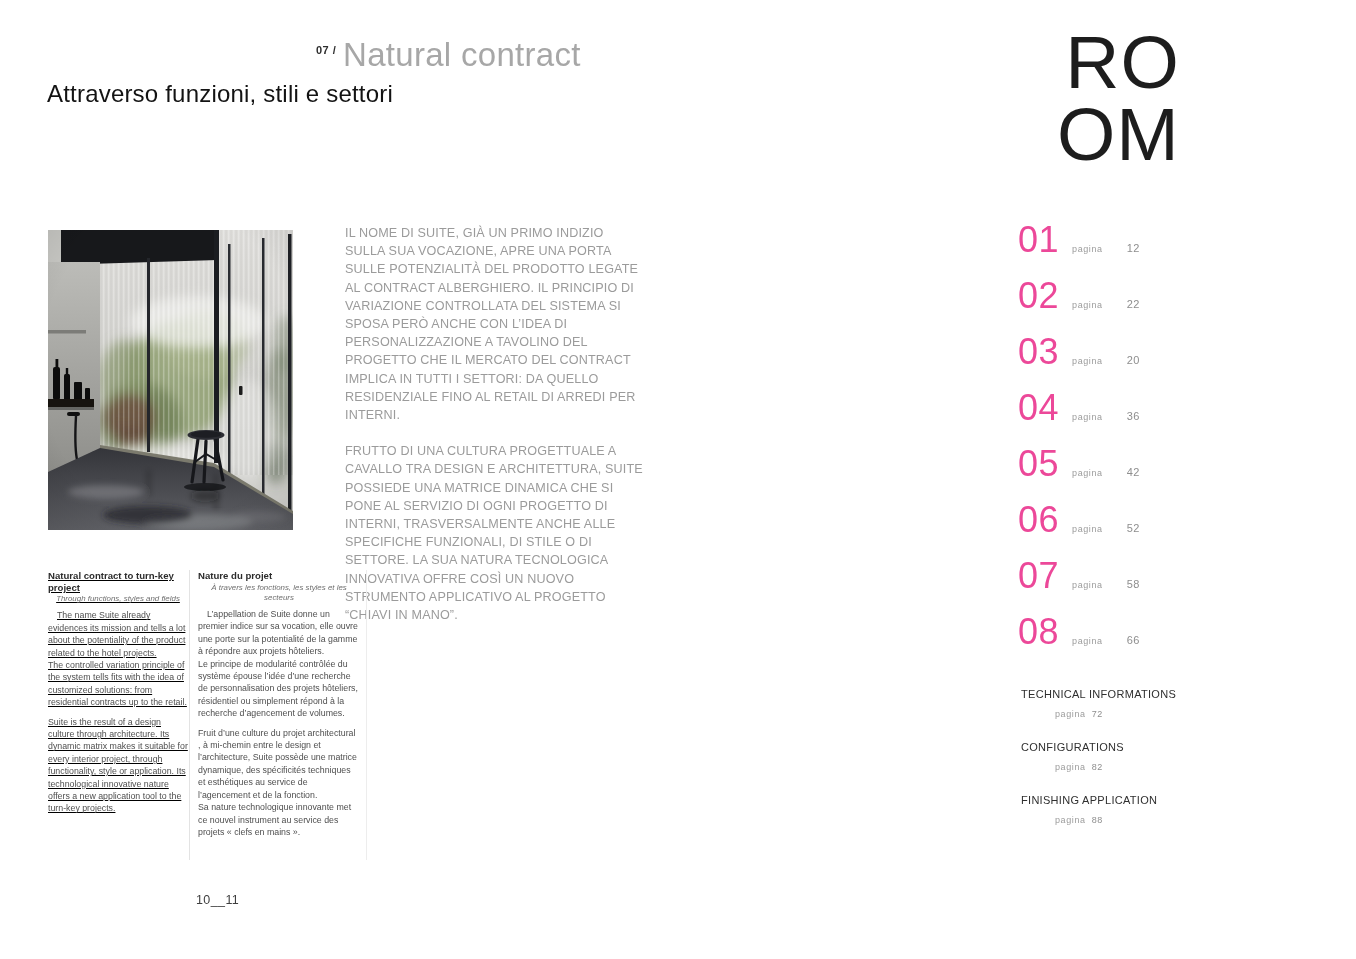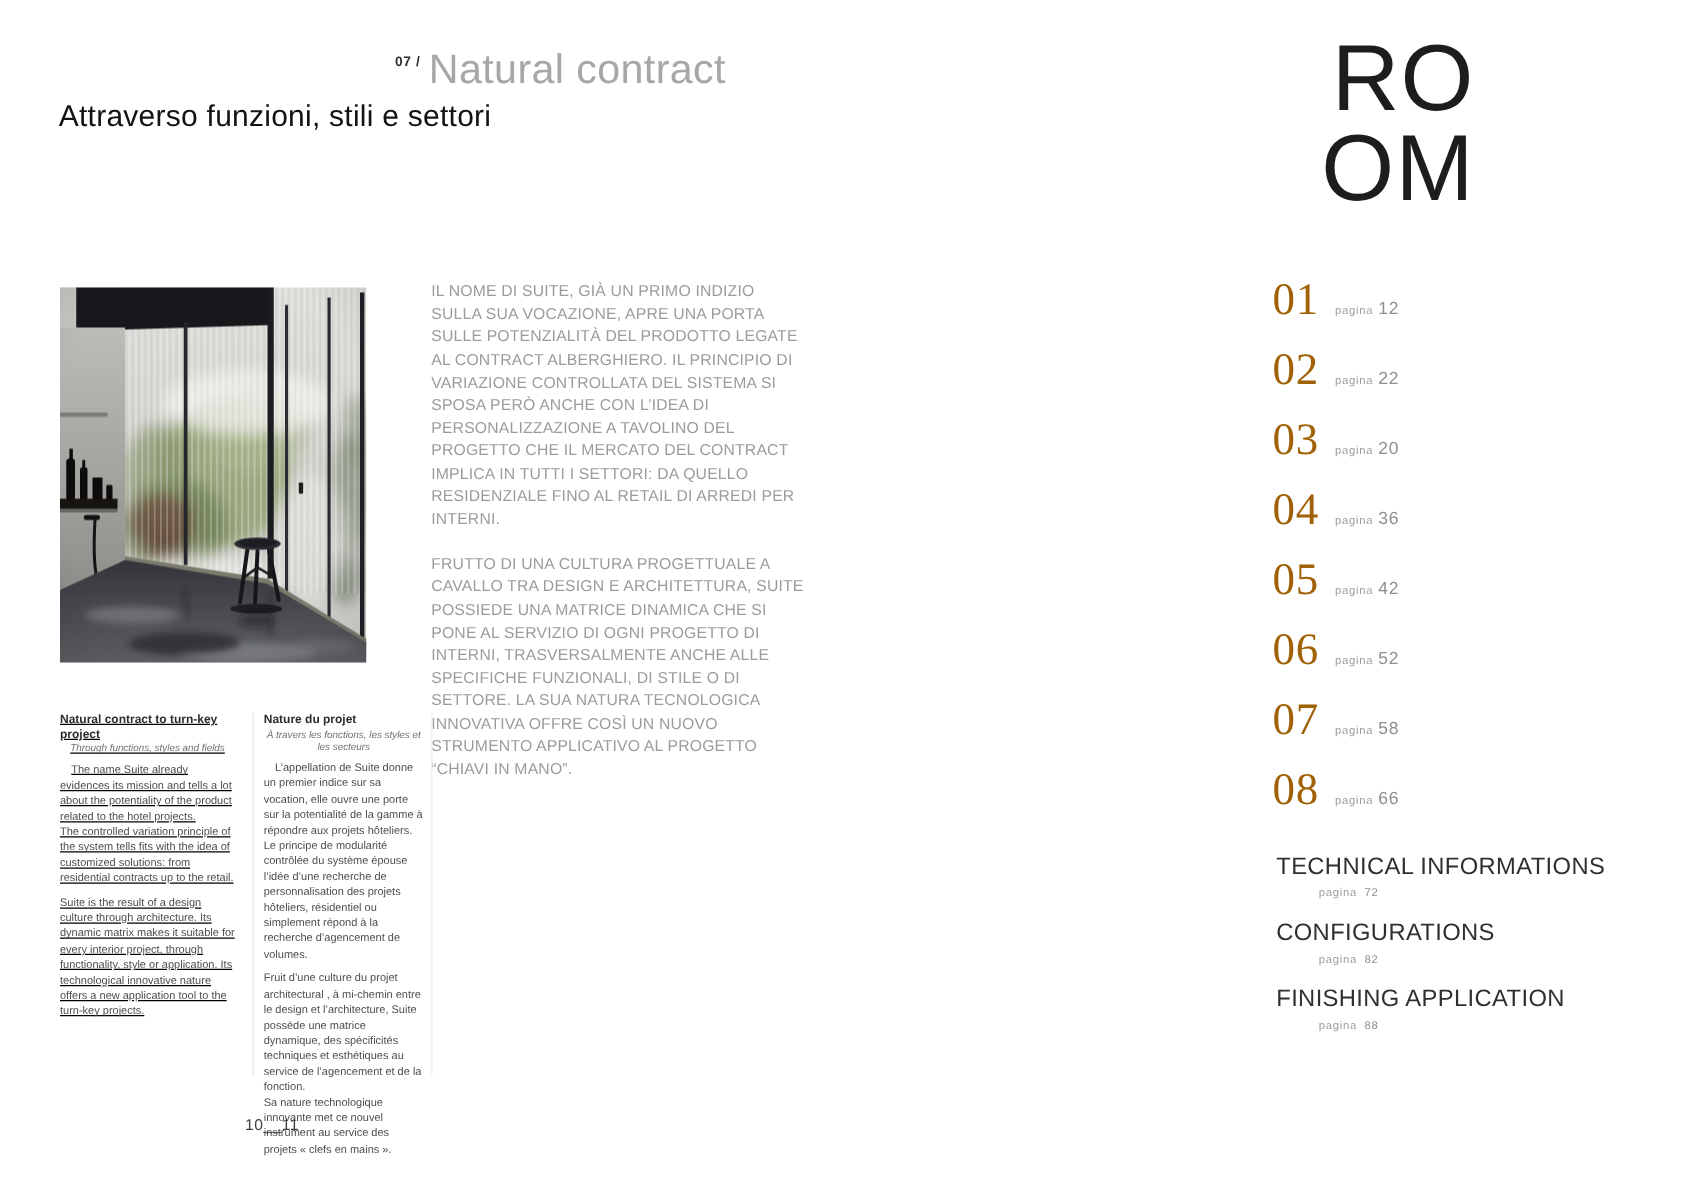--- a/index.html
+++ b/index.html
@@ -12,43 +12,43 @@
   .page-subtitle{position:absolute;left:47px;top:80px;font-size:24px;color:#131313;letter-spacing:.2px;}
 
   .photo-wrap{position:absolute;left:48px;top:230px;width:245px;height:300px;}
   .photo-wrap svg{display:block;width:100%;height:100%;}
 
   .intro-block{position:absolute;left:345px;top:224px;width:298px;}
   .intro-block p{margin:0 0 18px 0;font-size:12.6px;line-height:18.2px;color:#9b9b9b;letter-spacing:.15px;}
 
   .col{position:absolute;top:570px;}
   .col-en{left:48px;width:140px;text-decoration:underline;}
-  .col-fr{left:189px;width:144px;height:290px;border-left:1px solid #e3e3e3;border-right:1px solid #ededed;padding:0 6px 0 8px;box-sizing:border-box;margin-left:13px;}
+  .col-fr{left:189px;width:178px;height:290px;border-left:1px solid #e3e3e3;border-right:1px solid #ededed;padding:0 6px 0 8px;box-sizing:border-box;}
   .col h4{margin:0;font-size:9.6px;line-height:11.6px;color:#2c2c2c;font-weight:bold;}
   .col .col-sub{margin:1px 0 5px 0;font-size:7.9px;line-height:10.2px;color:#6f6f6f;font-style:italic;text-align:center;}
   .col .body p{margin:0;font-size:8.8px;line-height:12.4px;color:#4e4e4e;}
   .col .body p:nth-child(1){text-indent:9px;}
   .col-en .body p:nth-child(3){margin-top:7px;}
   .col-fr .body p:nth-child(3){margin-top:7px;}
 
   .footer-pages{position:absolute;left:196px;top:893px;font-size:12.5px;color:#3e3e3e;letter-spacing:.4px;}
 
   
   .logo{position:absolute;left:1017px;top:26px;color:#1d1d1d;font-size:75px;line-height:72px;font-weight:300;letter-spacing:1px;text-align:right;}
   .logo .l2{display:block;margin-left:40px;}
 
   .toc{position:absolute;left:1018px;top:222px;}
   .toc-row{display:flex;align-items:baseline;margin-bottom:21px;}
-  .toc-num{font-size:36px;line-height:35px;color:#a16207;font-weight:300;letter-spacing:.5px;font-family:Liberation Serif, serif;}
+  .toc-num{font-size:36px;line-height:35px;color:#ec4899;font-weight:300;letter-spacing:.5px;}
   .toc-pag{margin-left:13px;font-size:9px;color:#9c9c9c;letter-spacing:.6px;}
-  .toc-pagenum{margin-left:4px;font-size:14px;color:#8e8e8e;letter-spacing:.5px;}
+  .toc-pagenum{margin-left:24px;font-size:11px;color:#8e8e8e;letter-spacing:.5px;}
 
   .sections{position:absolute;left:1021px;top:686px;}
   .section-item{margin-bottom:20px;}
-  .section-title{font-size:19px;color:#2f2f2f;letter-spacing:.3px;line-height:16px;}
+  .section-title{font-size:11px;color:#2f2f2f;letter-spacing:.3px;line-height:16px;}
   .section-pag{margin:7px 0 0 34px;font-size:9px;color:#9c9c9c;letter-spacing:.6px;}
   .section-pag .pnum{margin-left:6px;color:#8e8e8e;}
 </style>
 </head>
 <body>
 
 <div id="stage">
 
   <span class="chapter-number">07 /</span>
   <span class="chapter-title">Natural contract</span>

